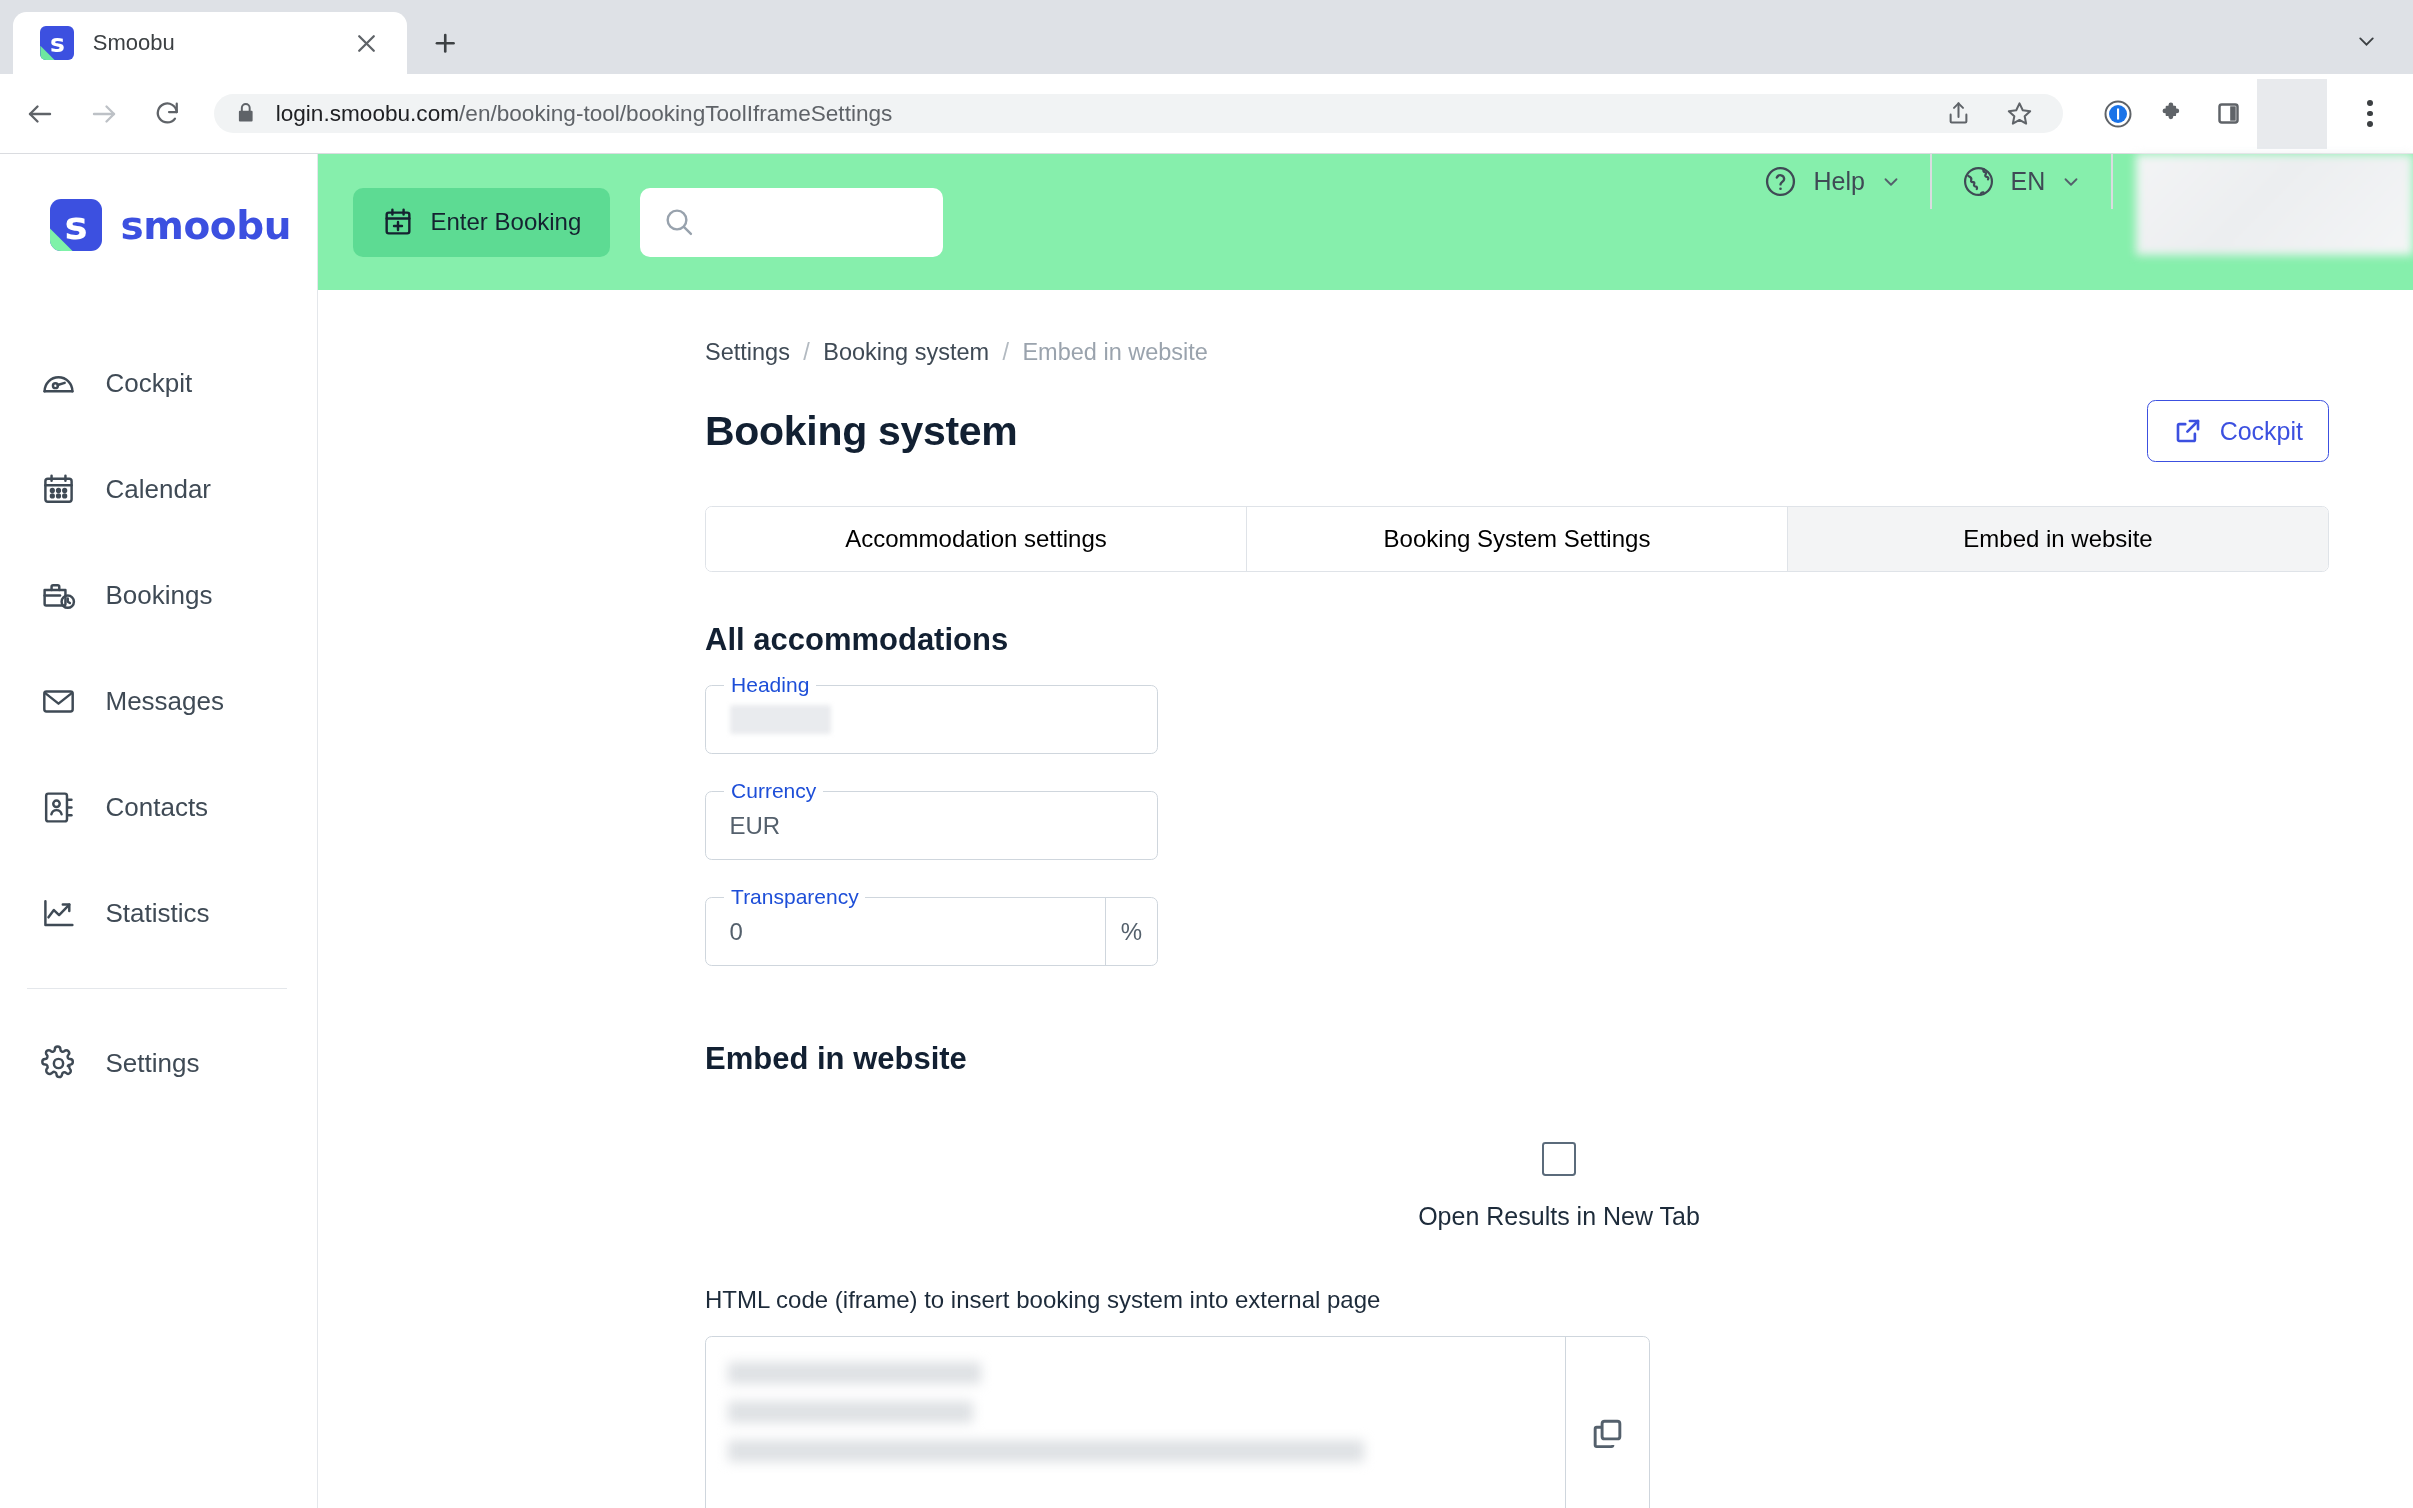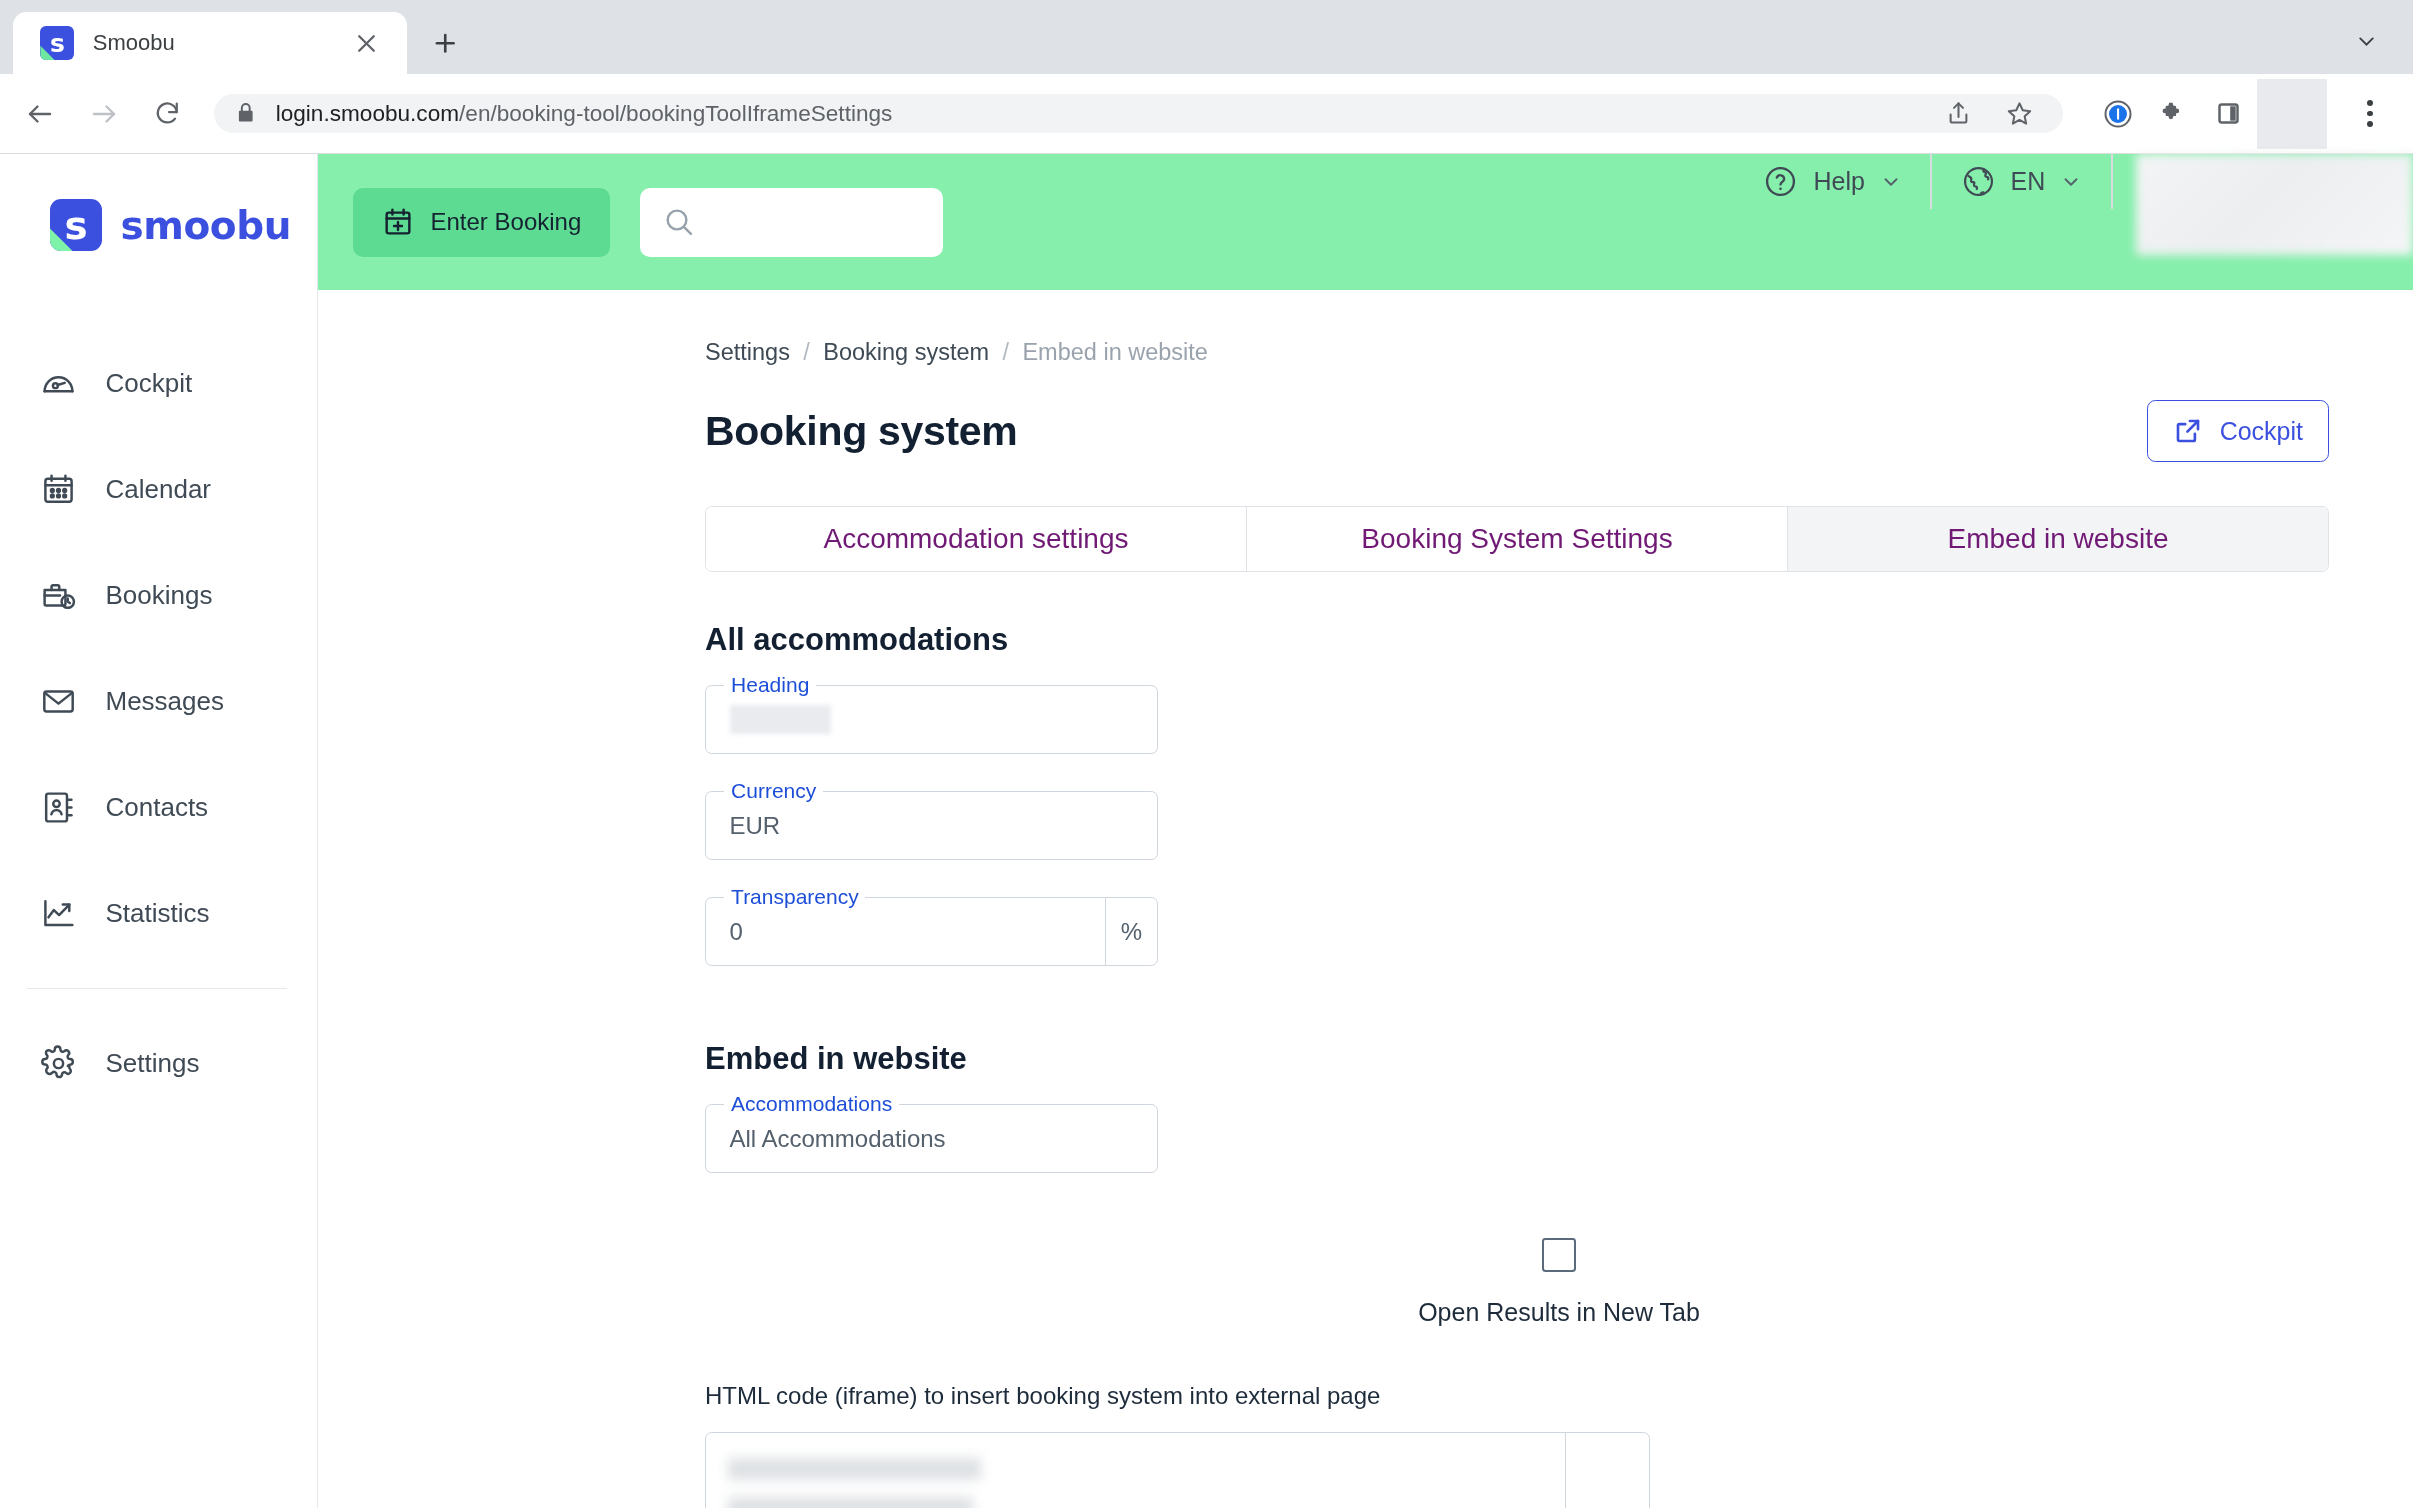--- a/index.html
+++ b/index.html
@@ -183,21 +183,21 @@
     font-size: 25px; cursor: pointer; font-family: "Liberation Sans", sans-serif;
   }
   .preview-btn .ico { width: 30px; height: 30px; flex: none; }
 
   .tabs {
     display: flex; margin: 44px 84px 0 387px;
     border: 0.8px solid #dfe3e8; border-radius: 6.7px; overflow: hidden;
   }
   .tabitem {
     flex: 1; height: 64px; display: flex; align-items: center;
-    justify-content: center; font-size: 28px; color: #701a75;
+    justify-content: center; font-size: 24px; color: #000000;
     background: #ffffff; cursor: pointer;
     border-right: 0.8px solid #dfe3e8;
   }
   .tabitem:last-child { border-right: none; }
   .tabitem.active { background: #f3f4f5; }
 
   .section-title {
     font-size: 31px; font-weight: 700; color: #122032;
     margin: 50px 0 0 387px;
   }
@@ -568,24 +568,20 @@
         </div>
 
         <div class="field gap-lg">
           <span class="flabel">Transparency</span>
           <span class="fvalue">0</span>
           <span class="suffix">%</span>
         </div>
 
         <div class="section-title second">Embed in website</div>
 
-        <div class="field">
-          <span class="flabel">Accommodations</span>
-          <span class="fvalue">All Accommodations</span>
-        </div>
 
         <div class="checkrow">
           <span class="checkbox"></span>
           <span class="lbl">Open Results in New Tab</span>
         </div>
 
         <div class="code-label">HTML code (iframe) to insert booking system into external page</div>
 
         <div class="codewrap">
           <div class="codearea">

